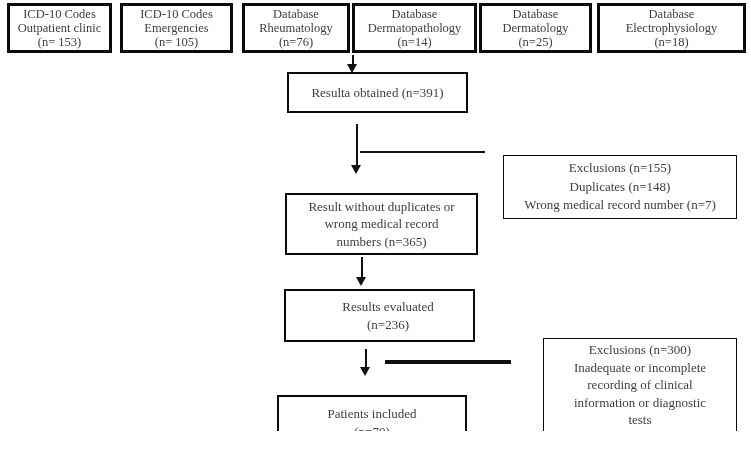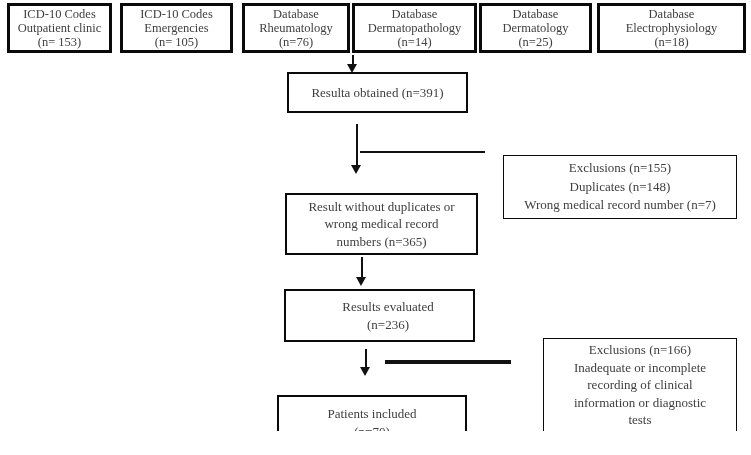--- a/index.html
+++ b/index.html
@@ -107,21 +107,21 @@
   <div class="vline v3"></div>
   <div class="arrowhead h3head"></div>
 
   <div class="box n-evaluated">Results evaluated
 (n=236)</div>
 
   <div class="vline v4"></div>
   <div class="arrowhead h4head"></div>
   <div class="hline hline-thick branch2"></div>
 
-  <div class="box n-exclusions-2">Exclusions (n=166)
+  <div class="box n-exclusions-2">Exclusions (n=300)
 Inadequate or incomplete
 recording of clinical
 information or diagnostic
 tests</div>
 
   <div class="box n-patients">Patients included
 (n=70)</div>
 
 </div>
 

